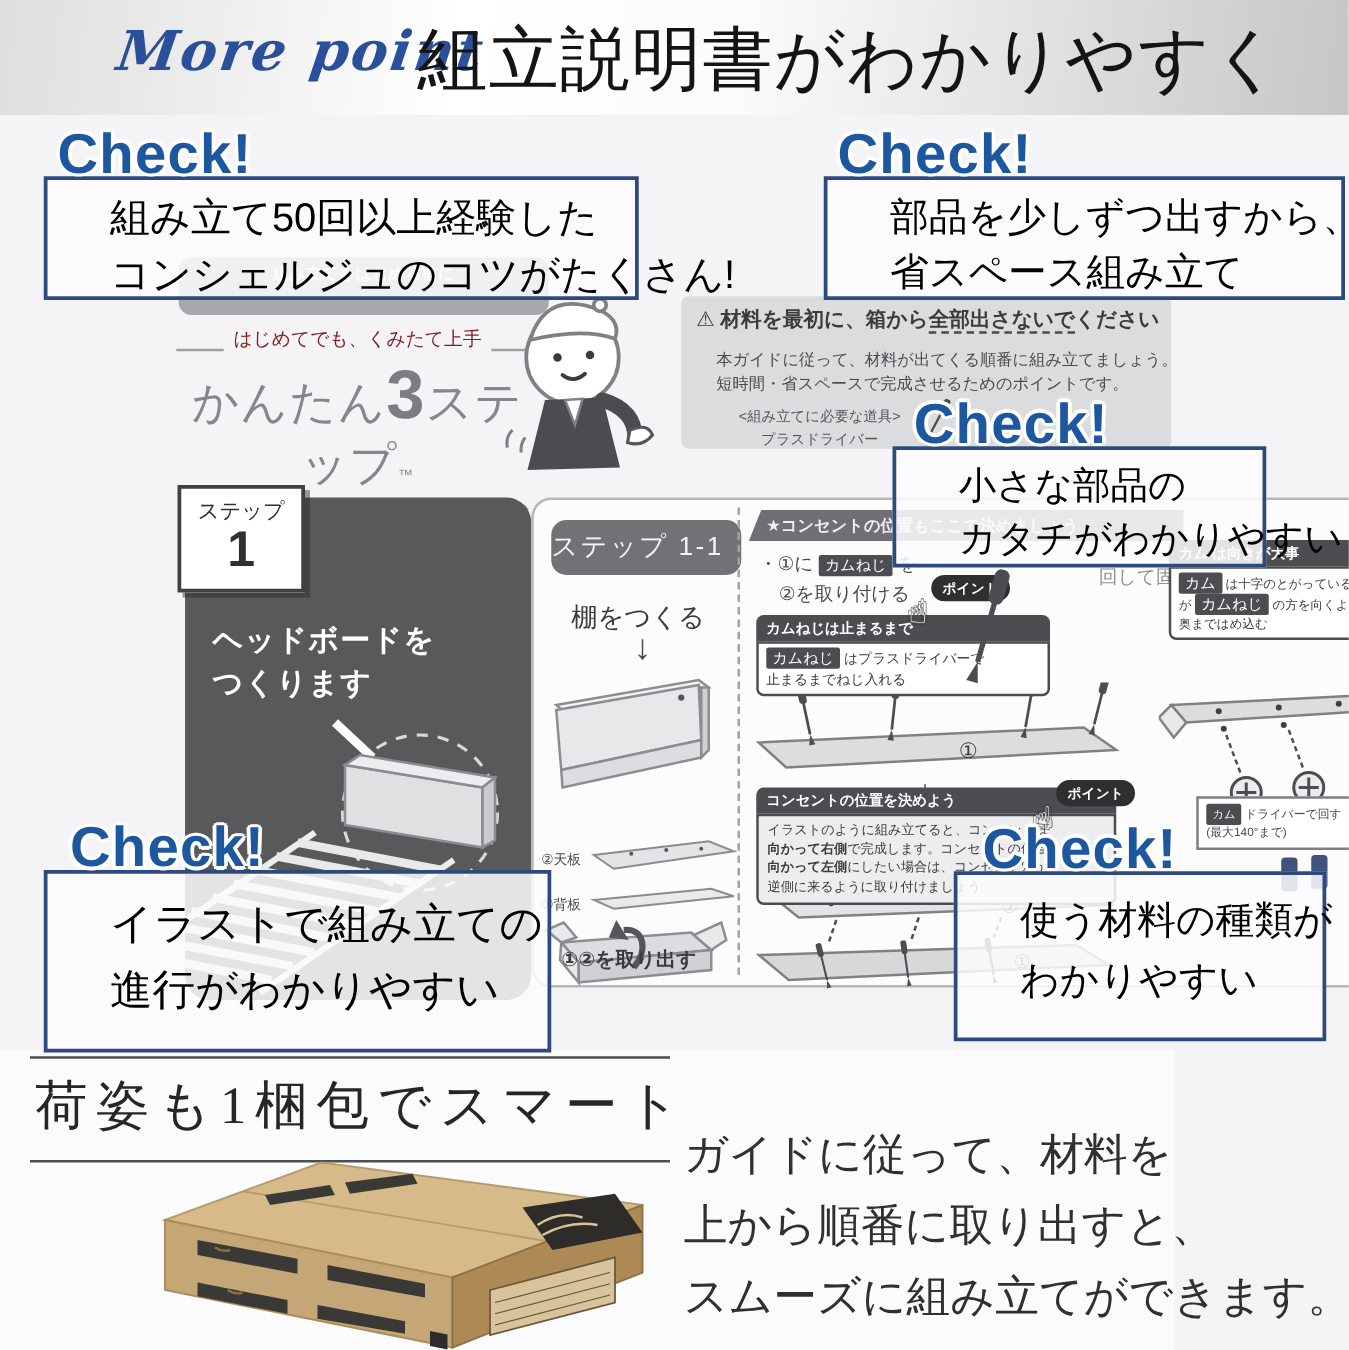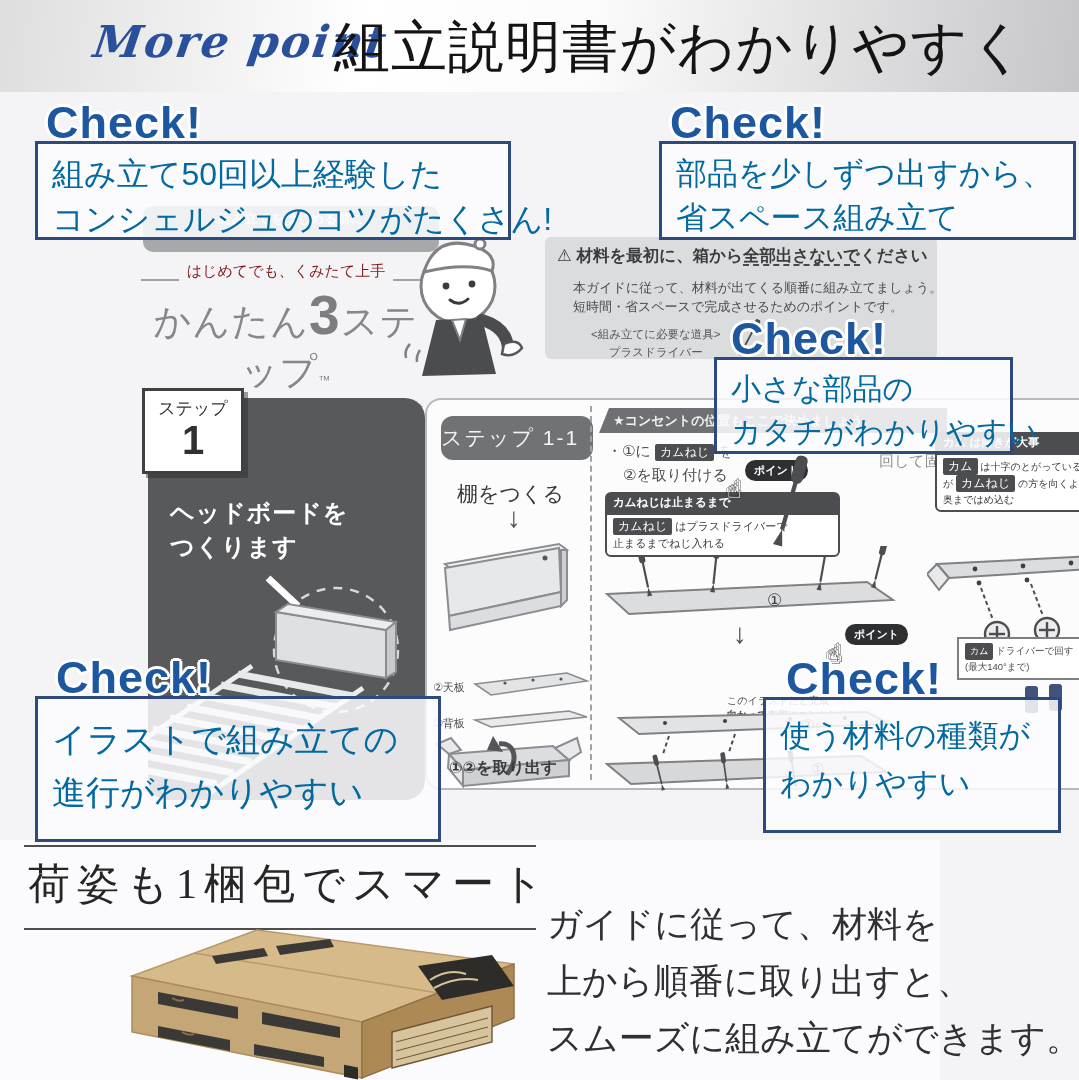--- a/index.html
+++ b/index.html
@@ -13,21 +13,21 @@
         background:linear-gradient(97deg,#dededf 0%,#ffffff 34%,#fbfbfb 55%,#c6c6c9 100%);}
   .hero .mp{position:absolute;left:94px;top:16px;font-family:"DejaVu Serif","Liberation Serif",serif;
             font-style:italic;font-weight:bold;font-size:44px;color:#2a4f9b;letter-spacing:2px;transform:skewX(-8deg);}
   .hero .ttl{position:absolute;left:334px;top:10px;font-family:"Liberation Serif","DejaVu Serif",serif;
              font-size:56px;color:#141414;letter-spacing:1px;}
 
   
   .check{position:absolute;border:3px solid #2e4a7c;background:rgba(251,252,254,.86);box-sizing:border-box;z-index:30;}
   .ck-lbl{position:absolute;top:-47px;left:8px;font-weight:bold;font-size:45px;color:#1d57a0;letter-spacing:1px;
           text-shadow:-3px 0 #fff,3px 0 #fff,0 -3px #fff,0 3px #fff,-2px -2px #fff,2px -2px #fff,-2px 2px #fff,2px 2px #fff;}
-  .ck-t{padding:8px 14px 0;font-size:32px;color:#0369a1;line-height:1.42;white-space:nowrap;}
+  .ck-t{padding:8px 14px 0;font-size:32px;color:#000000;line-height:1.42;white-space:nowrap;margin-left:36px;}
 
   
   .banner{position:absolute;left:143px;top:206px;width:296px;height:46px;background:#a6a8ab;border-radius:10px;
           color:#fff;text-align:center;z-index:5;}
   .banner .b1{font-size:13px;font-weight:bold;padding-top:4px;}
   .banner .b2{font-size:15px;font-weight:bold;}
 
   .logo{position:absolute;left:138px;top:262px;width:296px;text-align:center;z-index:4;color:#7e8083;}
   .tagrow{display:flex;align-items:flex-end;justify-content:center;gap:8px;font-size:15px;color:#7f1d1d;}
   .tagrow .tl{flex:0 0 38px;border-bottom:2px solid #9fa1a3;height:14px;}
@@ -248,20 +248,29 @@
     <g>
       <use href="#sd" x="0" y="0" width="16" height="50" transform="translate(38,2) rotate(-12 8 25)"></use>
       <use href="#sd" x="0" y="0" width="16" height="50" transform="translate(108,-2) rotate(6 8 25)"></use>
       <use href="#sd" x="0" y="0" width="16" height="50" transform="translate(216,-4) rotate(10 8 25)"></use>
       <use href="#sd" x="0" y="0" width="16" height="50" transform="translate(272,-6) rotate(14 8 25)"></use>
     </g>
     <text x="168" y="60" font-size="17" fill="#3f4042">①</text>
   </svg>
   <div class="darr" style="left:306px;top:218px">↓</div>
 
+  <div class="outbox">
+    <div class="nb-h">コンセントの位置を決めよう</div>
+    <div class="ob-b">
+      <span>イラストのように組み立てると、コンセントは</span><br>
+      <b>向かって右側</b><span>で完成します。コンセントの位置を</span><br>
+      <b>向かって左側</b><span>にしたい場合は、コンセント穴が</span><br>
+      <span>逆側に来るように取り付けましょう</span>
+    </div>
+  </div>
   <div class="pointb" style="left:418px;top:224px">ポイント</div>
   <div class="glove" style="left:400px;top:240px">☝</div>
   <div class="smallnote" style="left:300px;top:294px;text-align:left">
     <span>このイラストだと完成</span><br><b>向かって右側にコンセント</b>
   </div>
 
   <svg class="abs" style="left:178px;top:308px" width="295" height="84" viewBox="0 0 295 84">
     <polygon points="14,10 262,4 284,16 34,26" fill="#e2e3e5" stroke="#7f8183" stroke-width="2"></polygon>
     <circle cx="60" cy="15" r="2" fill="#3f4042"></circle>
       <circle cx="120" cy="13" r="2" fill="#3f4042"></circle>

